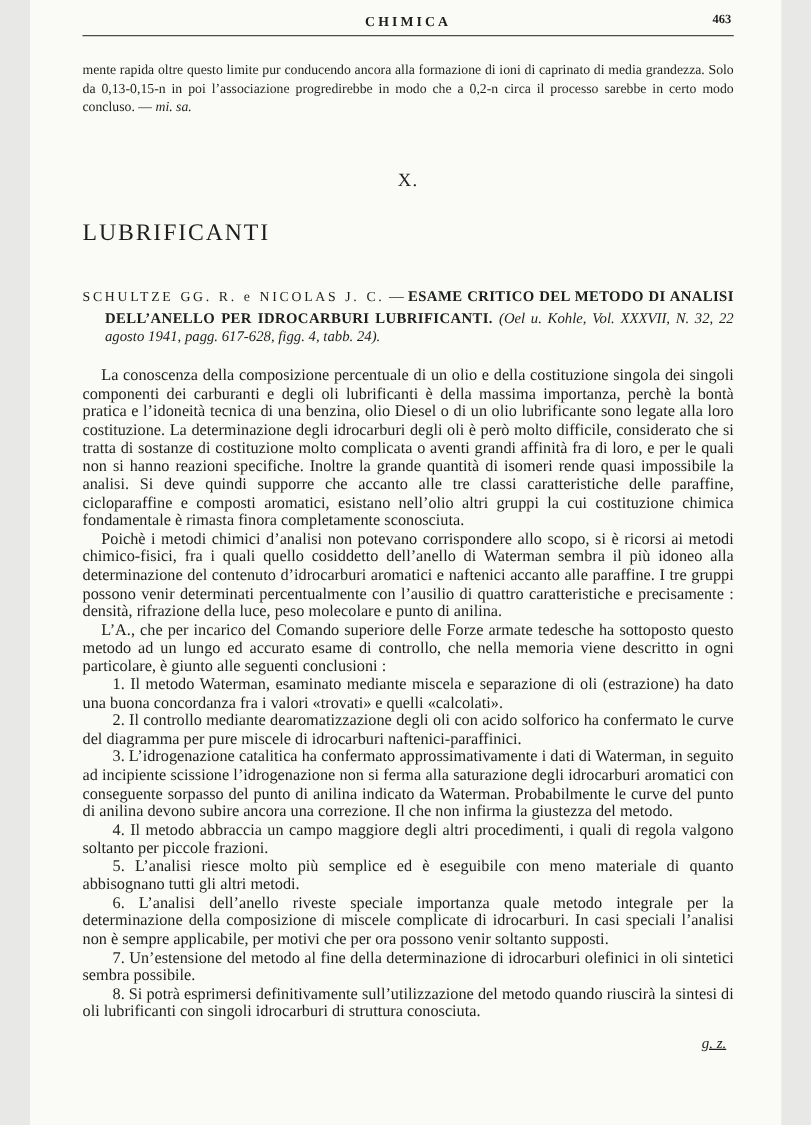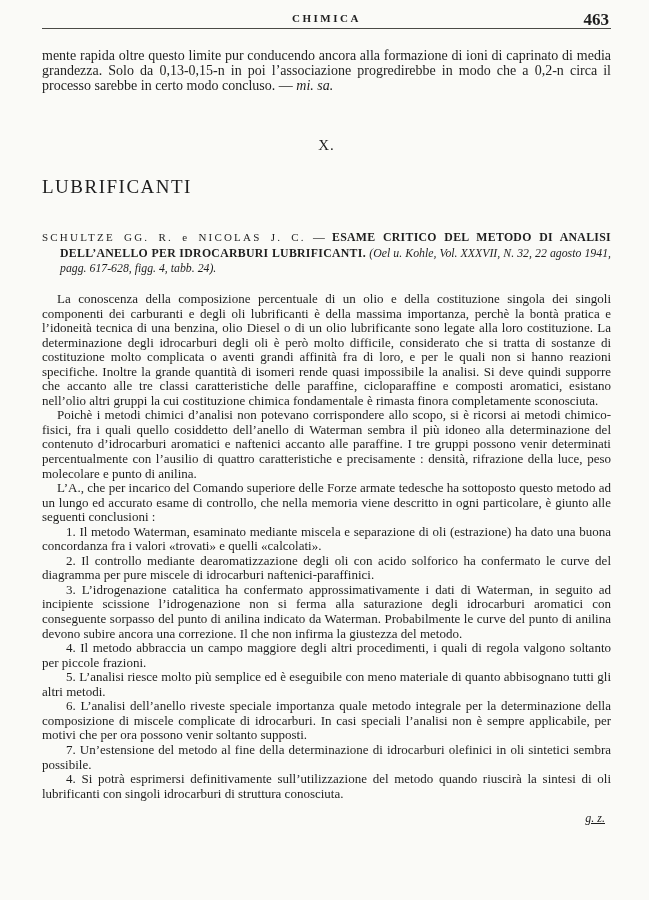--- a/index.html
+++ b/index.html
@@ -1,29 +1,29 @@
 <!DOCTYPE html>
 <html><head>
 <meta charset="utf-8">
 <style>
   html,body{margin:0;padding:0;background:#e8e8e6;}
   .page{
-    width:649px;height:900px;margin:0 auto;background:#fafaf7;
+    width:601px;height:900px;margin:0 auto;background:#fafaf7;
     font-family:"Liberation Serif", serif;color:#1e1e1e;
     box-sizing:border-box;padding:10px 38px 0 42px;position:relative;
   }
   .running-head{position:relative;height:16px;margin-bottom:2px;}
   .journal-name{
     position:absolute;left:0;right:0;text-align:center;
     font-size:11px;font-weight:bold;letter-spacing:2.5px;top:2px;
   }
-  .page-number{position:absolute;right:2px;top:0;font-size:17px;font-weight:bold;}
+  .page-number{position:absolute;right:2px;top:0;font-size:10px;font-weight:bold;}
   .head-rule{border:0;border-top:1px solid #4a4a46;margin:2px 0 0 0;}
 
-  .intro{margin-top:20px;font-size:14px;line-height:14.8px;text-align:justify;}
+  .intro{margin-top:20px;font-size:11px;line-height:14.8px;text-align:justify;}
   .intro .sig{font-style:italic;}
 
   .section-number{text-align:center;font-size:15px;margin-top:44px;letter-spacing:1px;}
   .section-title{font-size:19px;margin-top:22px;letter-spacing:1.5px;}
 
   .article-head{
     margin-top:32px;font-size:11.8px;line-height:15.2px;text-align:justify;
     padding-left:18px;text-indent:-18px;
   }
   .authors{letter-spacing:2.2px;font-size:11px;}
@@ -58,18 +58,18 @@
     <p>La conoscenza della composizione percentuale di un olio e della costituzione singola dei singoli componenti dei carburanti e degli oli lubrificanti è della massima importanza, perchè la bontà pratica e l’idoneità tecnica di una benzina, olio Diesel o di un olio lubrificante sono legate alla loro costituzione. La determinazione degli idrocarburi degli oli è però molto difficile, considerato che si tratta di sostanze di costituzione molto complicata o aventi grandi affinità fra di loro, e per le quali non si hanno reazioni specifiche. Inoltre la grande quantità di isomeri rende quasi impossibile la analisi. Si deve quindi supporre che accanto alle tre classi caratteristiche delle paraffine, cicloparaffine e composti aromatici, esistano nell’olio altri gruppi la cui costituzione chimica fondamentale è rimasta finora completamente sconosciuta.</p>
     <p>Poichè i metodi chimici d’analisi non potevano corrispondere allo scopo, si è ricorsi ai metodi chimico-fisici, fra i quali quello cosiddetto dell’anello di Waterman sembra il più idoneo alla determinazione del contenuto d’idrocarburi aromatici e naftenici accanto alle paraffine. I tre gruppi possono venir determinati percentualmente con l’ausilio di quattro caratteristiche e precisamente : densità, rifrazione della luce, peso molecolare e punto di anilina.</p>
     <p>L’A., che per incarico del Comando superiore delle Forze armate tedesche ha sottoposto questo metodo ad un lungo ed accurato esame di controllo, che nella memoria viene descritto in ogni particolare, è giunto alle seguenti conclusioni :</p>
     <p class="num">1. Il metodo Waterman, esaminato mediante miscela e separazione di oli (estrazione) ha dato una buona concordanza fra i valori «trovati» e quelli «calcolati».</p>
     <p class="num">2. Il controllo mediante dearomatizzazione degli oli con acido solforico ha confermato le curve del diagramma per pure miscele di idrocarburi naftenici-paraffinici.</p>
     <p class="num">3. L’idrogenazione catalitica ha confermato approssimativamente i dati di Waterman, in seguito ad incipiente scissione l’idrogenazione non si ferma alla saturazione degli idrocarburi aromatici con conseguente sorpasso del punto di anilina indicato da Waterman. Probabilmente le curve del punto di anilina devono subire ancora una correzione. Il che non infirma la giustezza del metodo.</p>
     <p class="num">4. Il metodo abbraccia un campo maggiore degli altri procedimenti, i quali di regola valgono soltanto per piccole frazioni.</p>
     <p class="num">5. L’analisi riesce molto più semplice ed è eseguibile con meno materiale di quanto abbisognano tutti gli altri metodi.</p>
     <p class="num">6. L’analisi dell’anello riveste speciale importanza quale metodo integrale per la determinazione della composizione di miscele complicate di idrocarburi. In casi speciali l’analisi non è sempre applicabile, per motivi che per ora possono venir soltanto supposti.</p>
     <p class="num">7. Un’estensione del metodo al fine della determinazione di idrocarburi olefinici in oli sintetici sembra possibile.</p>
-    <p class="num">4. Si potrà esprimersi definitivamente sull’utilizzazione del metodo quando riuscirà la sintesi di oli lubrificanti con singoli idrocarburi di struttura conosciuta.</p>
+    <p class="num">8. Si potrà esprimersi definitivamente sull’utilizzazione del metodo quando riuscirà la sintesi di oli lubrificanti con singoli idrocarburi di struttura conosciuta.</p>
   </div>
 
   <div class="reviewer">g. z.</div>
 
 </div>
 
 </body></html>

